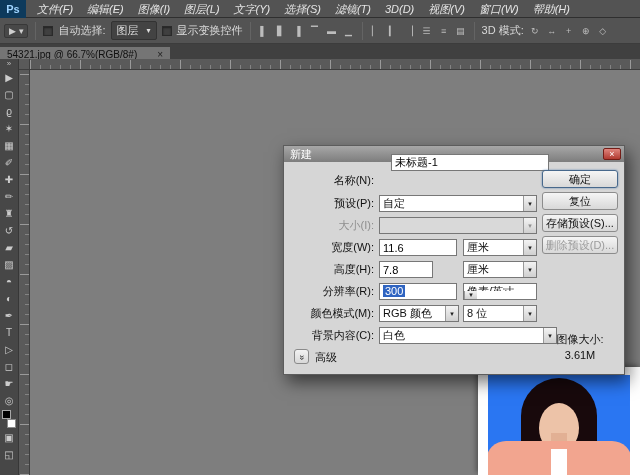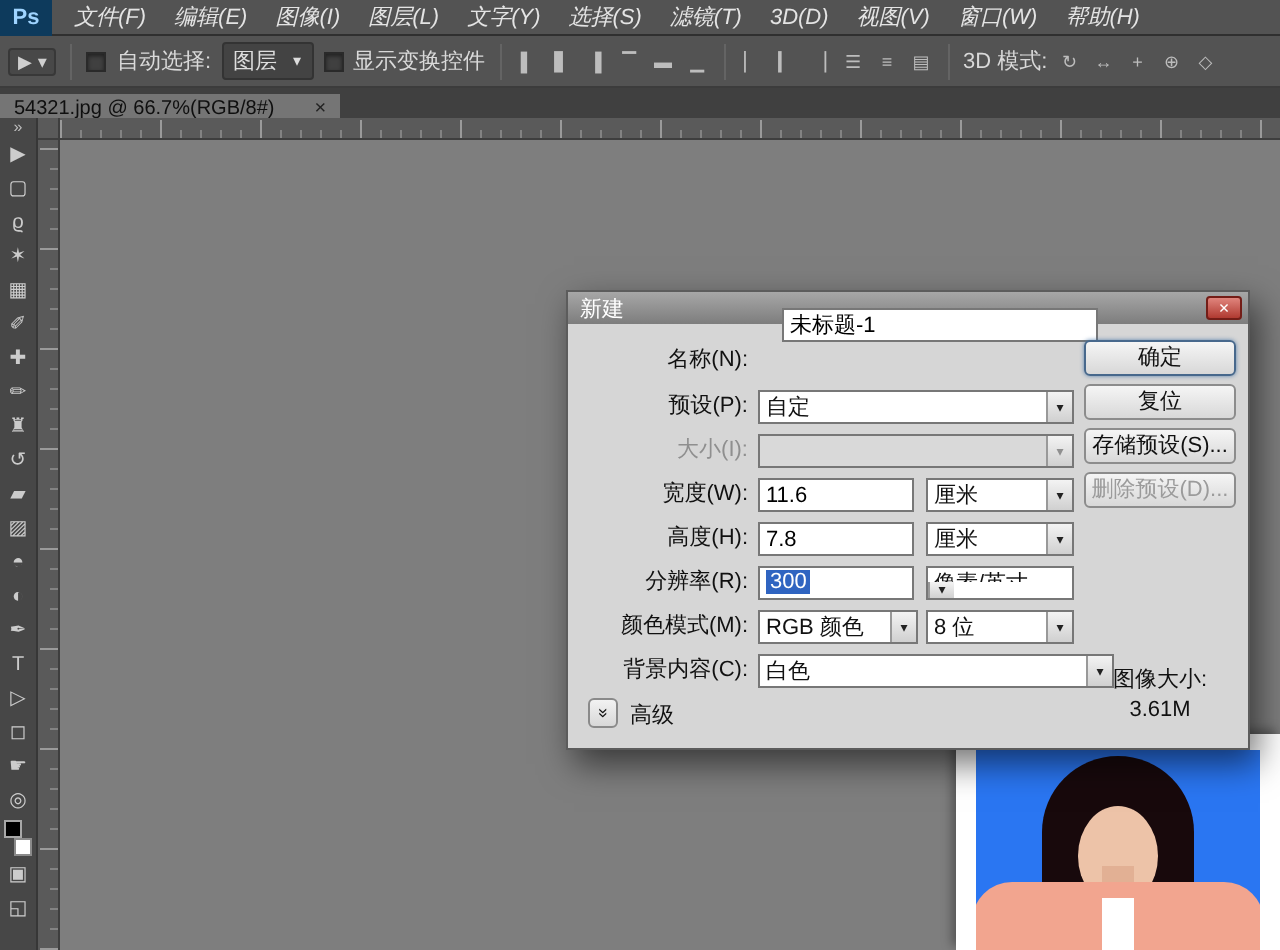--- a/index.html
+++ b/index.html
@@ -207,21 +207,21 @@
     </div>
 
     <div class="dlg-label" style="top:93px;">宽度(W):</div>
     <input class="ti" style="left: 95px; top: 93px; width: 78px;" value="11.6">
     <div class="dd" style="left:179px; top:93px; width:74px;">
       <span class="dd-text">厘米</span>
       <span class="dd-arrow">▾</span>
     </div>
 
     <div class="dlg-label" style="top:115px;">高度(H):</div>
-    <input class="ti" style="left: 95px; top: 115px; width: 78px;" value="7.8">
+    <input class="ti" style="left: 95px; top: 115px; width: 54px;" value="7.8">
     <div class="dd" style="left:179px; top:115px; width:74px;">
       <span class="dd-text">厘米</span>
       <span class="dd-arrow">▾</span>
     </div>
 
     <div class="dlg-label" style="top:137px;">分辨率(R):</div>
     <div class="tibox" style="left:95px; top:137px; width:78px;">
       <span class="sel">300</span>
     </div>
     <div class="dd" style="left:179px; top:137px; width:74px;flex-direction:column;">

